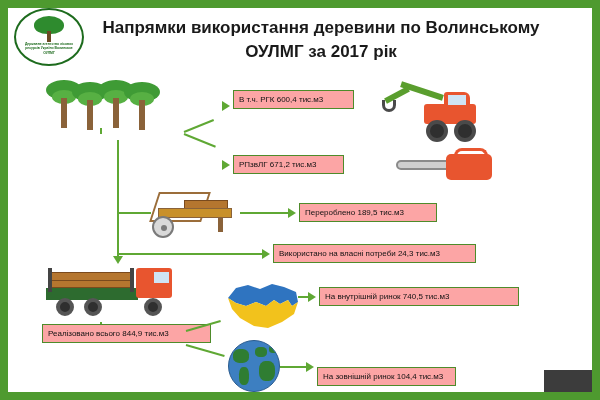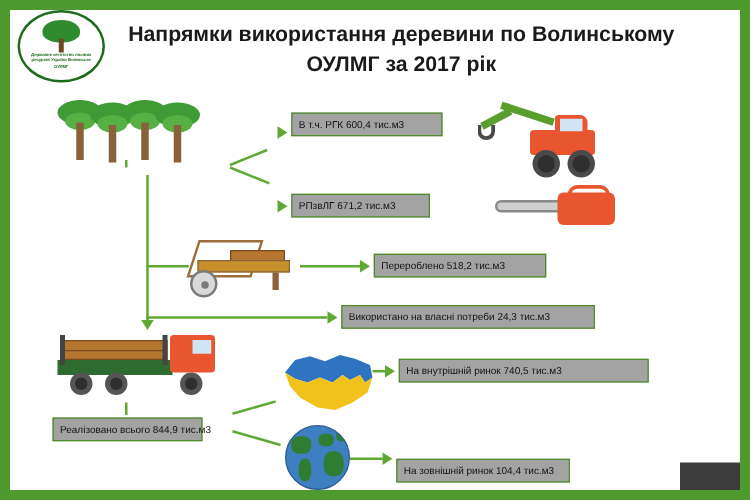--- a/index.html
+++ b/index.html
@@ -115,21 +115,21 @@
     border-width: 5px 0 5px 8px;
     border-color: transparent transparent transparent #5fa834;
   }
   .arrow-down {
     border-width: 8px 5px 0 5px;
     border-color: #5fa834 transparent transparent transparent;
   }
   
   .label-box {
     position: absolute;
-    background: #a3a3a3;
+    background: #fca5a5;
     border: 1px solid #4e8b2a;
     color: #111111;
     font-size: 8px;
     line-height: 11px;
     padding: 3px 5px;
     white-space: nowrap;
     box-sizing: border-box;
   }
   
   .trees {
@@ -528,30 +528,30 @@
 
   <div class="line" style="left:184px;top:133px;width:34px;height:2px;transform:rotate(22deg);transform-origin:left center;"></div>
   <div class="arrow-head arrow-right" style="left:222px;top:160px;"></div>
   <div class="label-box" style="left:233px;top:155px;width:111px;">РПзвЛГ 671,2 тис.м3</div>
 
   <div class="line" style="left:117px;top:140px;width:2px;height:118px;"></div>
 
   <div class="line" style="left:117px;top:212px;width:34px;height:2px;"></div>
   <div class="line" style="left:240px;top:212px;width:48px;height:2px;"></div>
   <div class="arrow-head arrow-right" style="left:288px;top:208px;"></div>
-  <div class="label-box" style="left:299px;top:203px;width:138px;">Перероблено 518,2 тис.м3</div>
+  <div class="label-box" style="left:299px;top:203px;width:138px;">Перероблено 189,5 тис.м3</div>
 
   <div class="line" style="left:117px;top:253px;width:145px;height:2px;"></div>
   <div class="arrow-head arrow-right" style="left:262px;top:249px;"></div>
   <div class="label-box" style="left:273px;top:244px;width:203px;">Використано на власні потреби 24,3 тис.м3</div>
 
   <div class="arrow-head arrow-down" style="left:113px;top:256px;"></div>
 
   <div class="line" style="left:100px;top:322px;width:2px;height:10px;"></div>
-  <div class="label-box" style="left:42px;top:334px;width:120px;">Реалізовано всього 844,9 тис.м3</div>
+  <div class="label-box" style="left:42px;top:324px;width:169px;">Реалізовано всього 844,9 тис.м3</div>
 
   <div class="line" style="left:186px;top:330px;width:36px;height:2px;transform:rotate(-16deg);transform-origin:left center;"></div>
   <div class="line" style="left:298px;top:296px;width:10px;height:2px;"></div>
   <div class="arrow-head arrow-right" style="left:308px;top:292px;"></div>
   <div class="label-box" style="left:319px;top:287px;width:200px;">На внутрішній ринок 740,5 тис.м3</div>
 
   <div class="line" style="left:186px;top:344px;width:40px;height:2px;transform:rotate(16deg);transform-origin:left center;"></div>
   <div class="line" style="left:280px;top:366px;width:26px;height:2px;"></div>
   <div class="arrow-head arrow-right" style="left:306px;top:362px;"></div>
   <div class="label-box" style="left:317px;top:367px;width:139px;">На зовнішній ринок 104,4 тис.м3</div>

